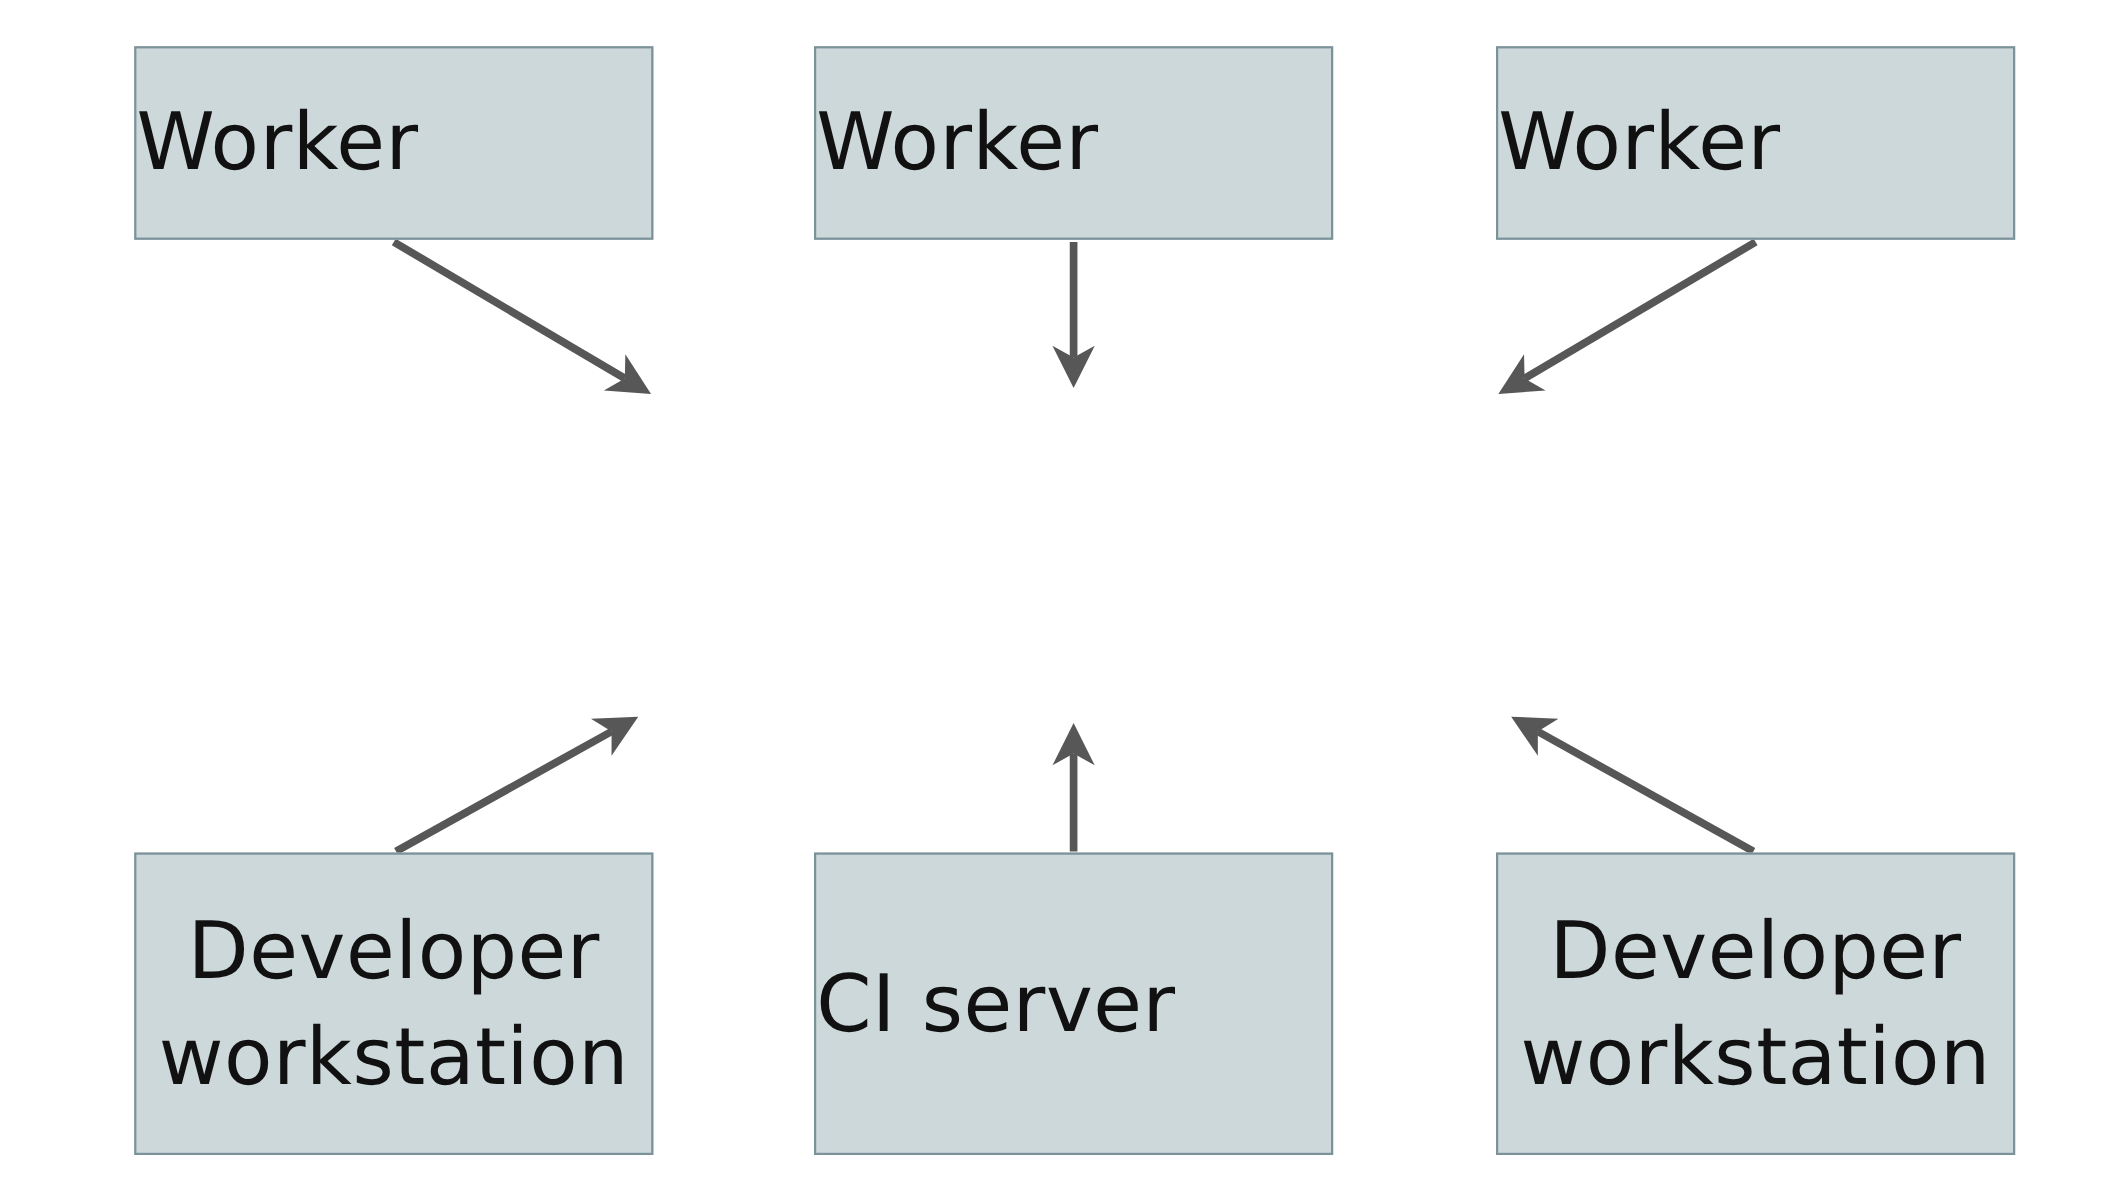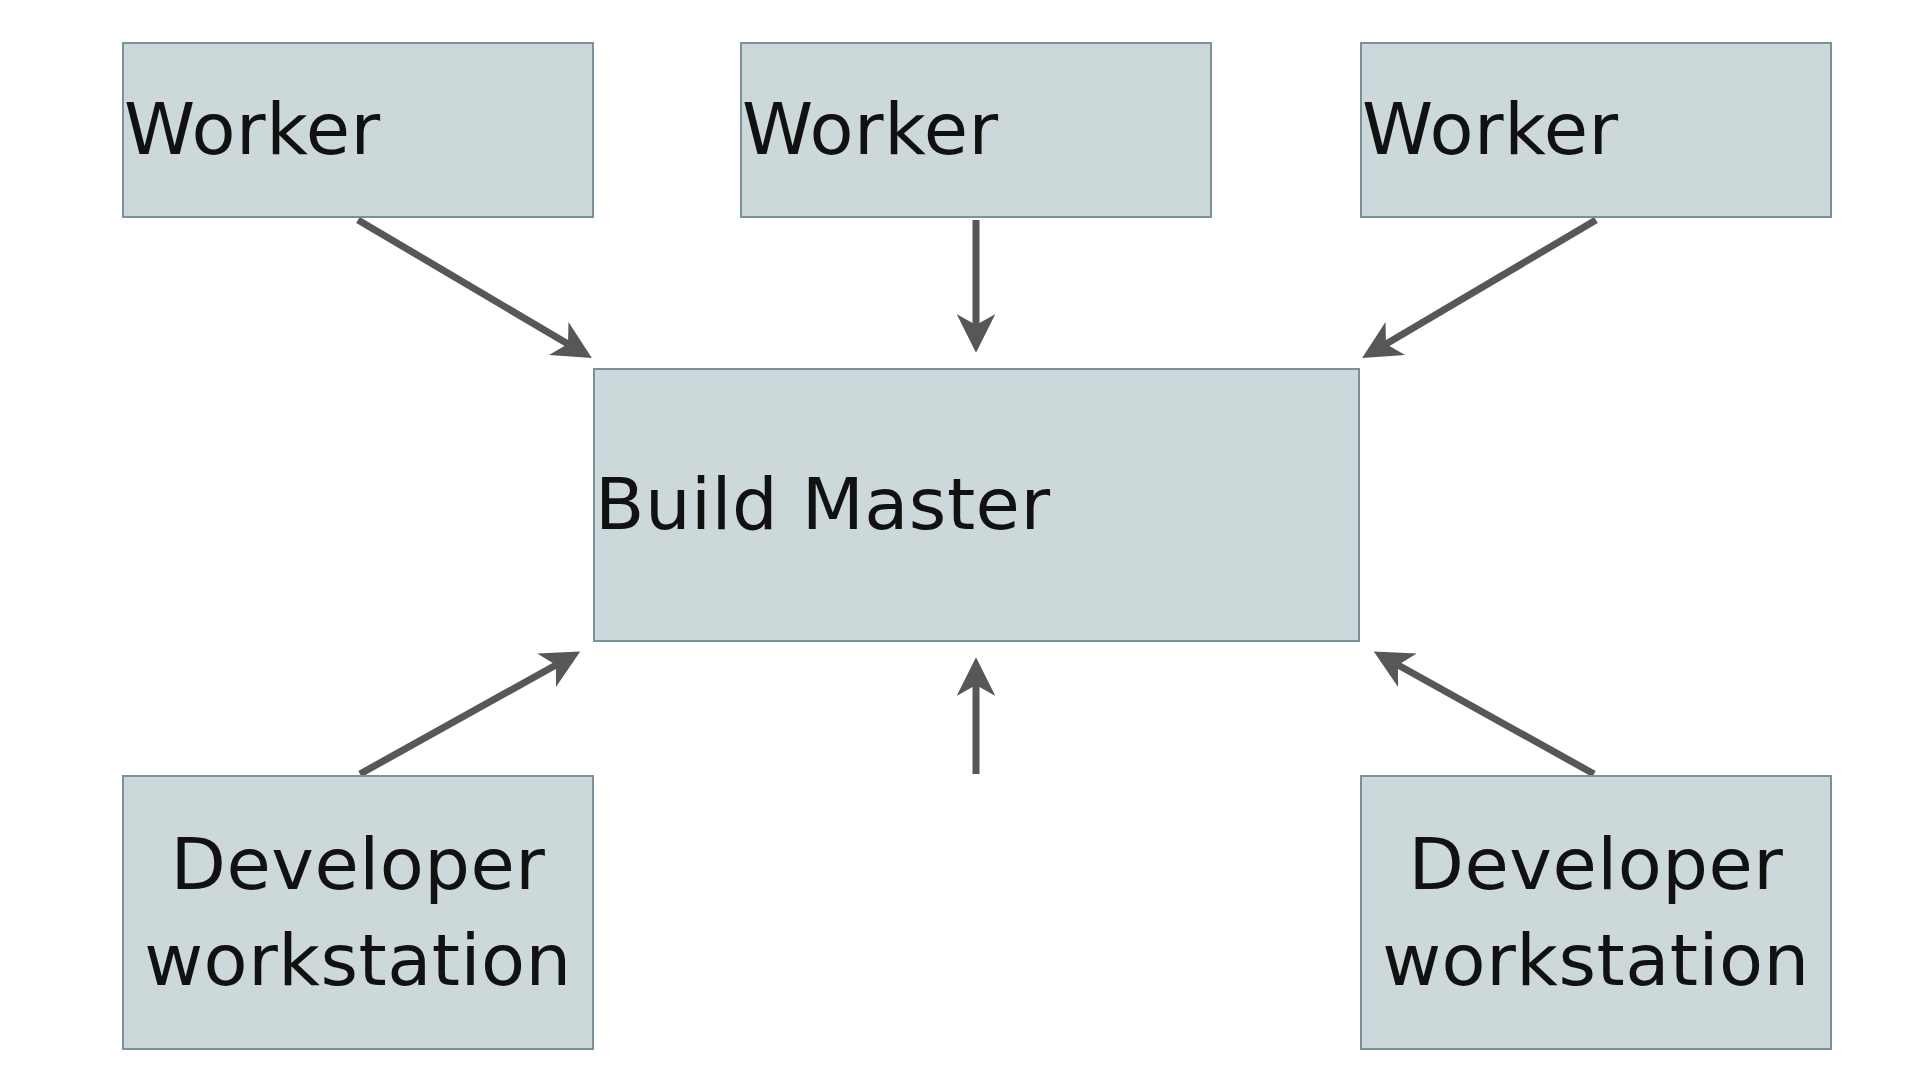--- a/index.html
+++ b/index.html
@@ -79,26 +79,26 @@
   </div>
 
   <div class="node node-worker-2">
     <span>Worker</span>
   </div>
 
   <div class="node node-worker-3">
     <span>Worker</span>
   </div>
 
-  <div class="node node-build-master">
-    <span>Build Master</span>
-  </div>
 
   <div class="node node-dev-left">
     <span>Developer workstation</span>
   </div>
 
+  <div class="node node-ci-server">
+    <span>CI server</span>
+  </div>
 
   <div class="node node-dev-right">
     <span>Developer workstation</span>
   </div>
 
 </div>
 
 </body></html>

